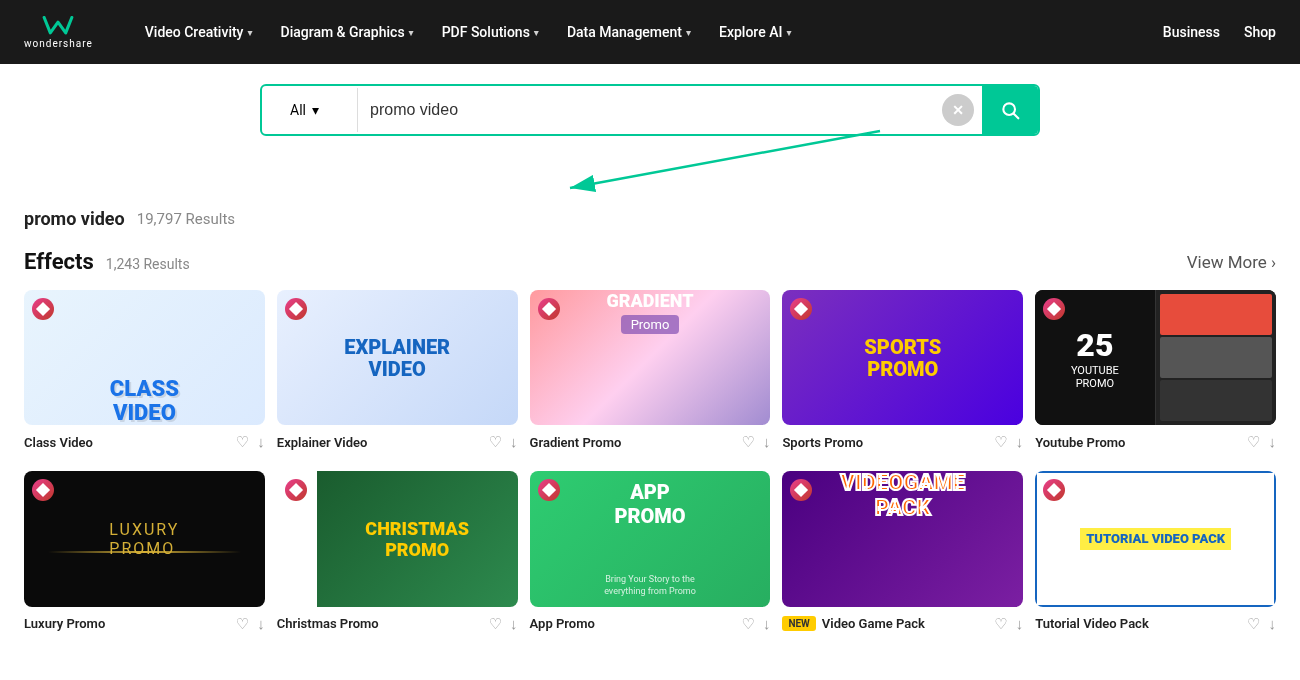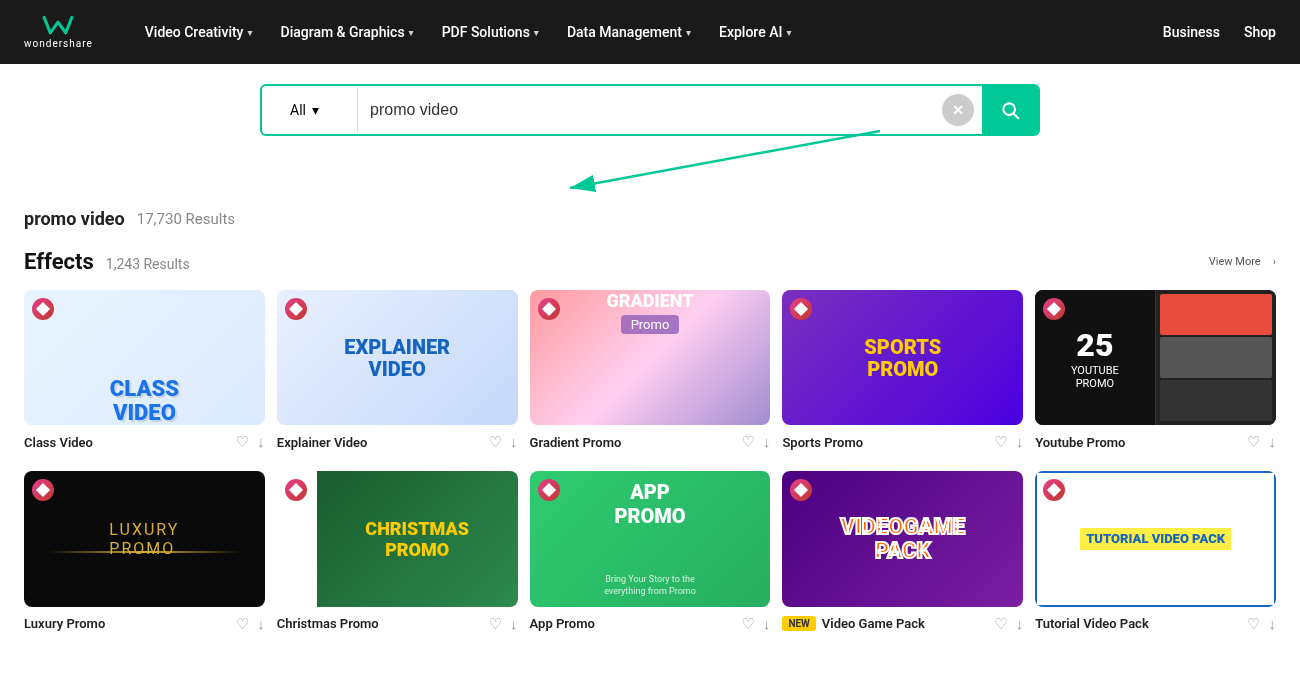--- a/index.html
+++ b/index.html
@@ -172,26 +172,26 @@
     .section-title {
       font-size: 22px;
       font-weight: 700;
       color: #111;
     }
     .section-count {
       font-size: 14px;
       color: #888;
     }
     .view-more {
-      font-size: 11px;
+      font-size: 17px;
       color: #555;
       cursor: pointer;
       display: flex;
       align-items: center;
-      gap: 12px;
+      gap: 4px;
     }
 
     
     .grid {
       display: grid;
       grid-template-columns: repeat(5, 1fr);
       gap: 0 12px;
       padding: 0 24px;
     }
     .card {
@@ -417,21 +417,21 @@
     .thumb-text-app-sub {
       font-size: 9px;
       color: rgba(255,255,255,0.8);
       text-align: center;
       margin-top: 4px;
       line-height: 1.3;
     }
     .thumb-videogame {
       background: linear-gradient(135deg, #4a0080, #7b1fa2);
       display: flex;
-      align-items: center;
+      align-items: flex-start;
       justify-content: center;
       height: 100%;
     }
     .thumb-text-vg {
       font-size: 22px;
       font-weight: 900;
       color: #ff6600;
       text-align: center;
       text-transform: uppercase;
       line-height: 1.1;
@@ -535,21 +535,21 @@
       <marker id="arrowhead" markerWidth="10" markerHeight="7" refX="10" refY="3.5" orient="auto">
         <polygon points="0 0, 10 3.5, 0 7" fill="#00c896"></polygon>
       </marker>
     </defs>
     <line x1="340" y1="5" x2="30" y2="62" stroke="#00c896" stroke-width="2.5" marker-end="url(#arrowhead)"></line>
   </svg>
 </div>
 
 <div class="results-info">
   <span class="results-query">promo video</span>
-  <span class="results-count">17,730 Results</span>
+  <span class="results-count">19,797 Results</span>
 </div>
 
 <div class="section-header">
   <div class="section-title-area">
     <span class="section-title">Effects</span>
     <span class="section-count">1,243 Results</span>
   </div>
   <div class="view-more">
     <span>View More</span>
     <span>›</span>

